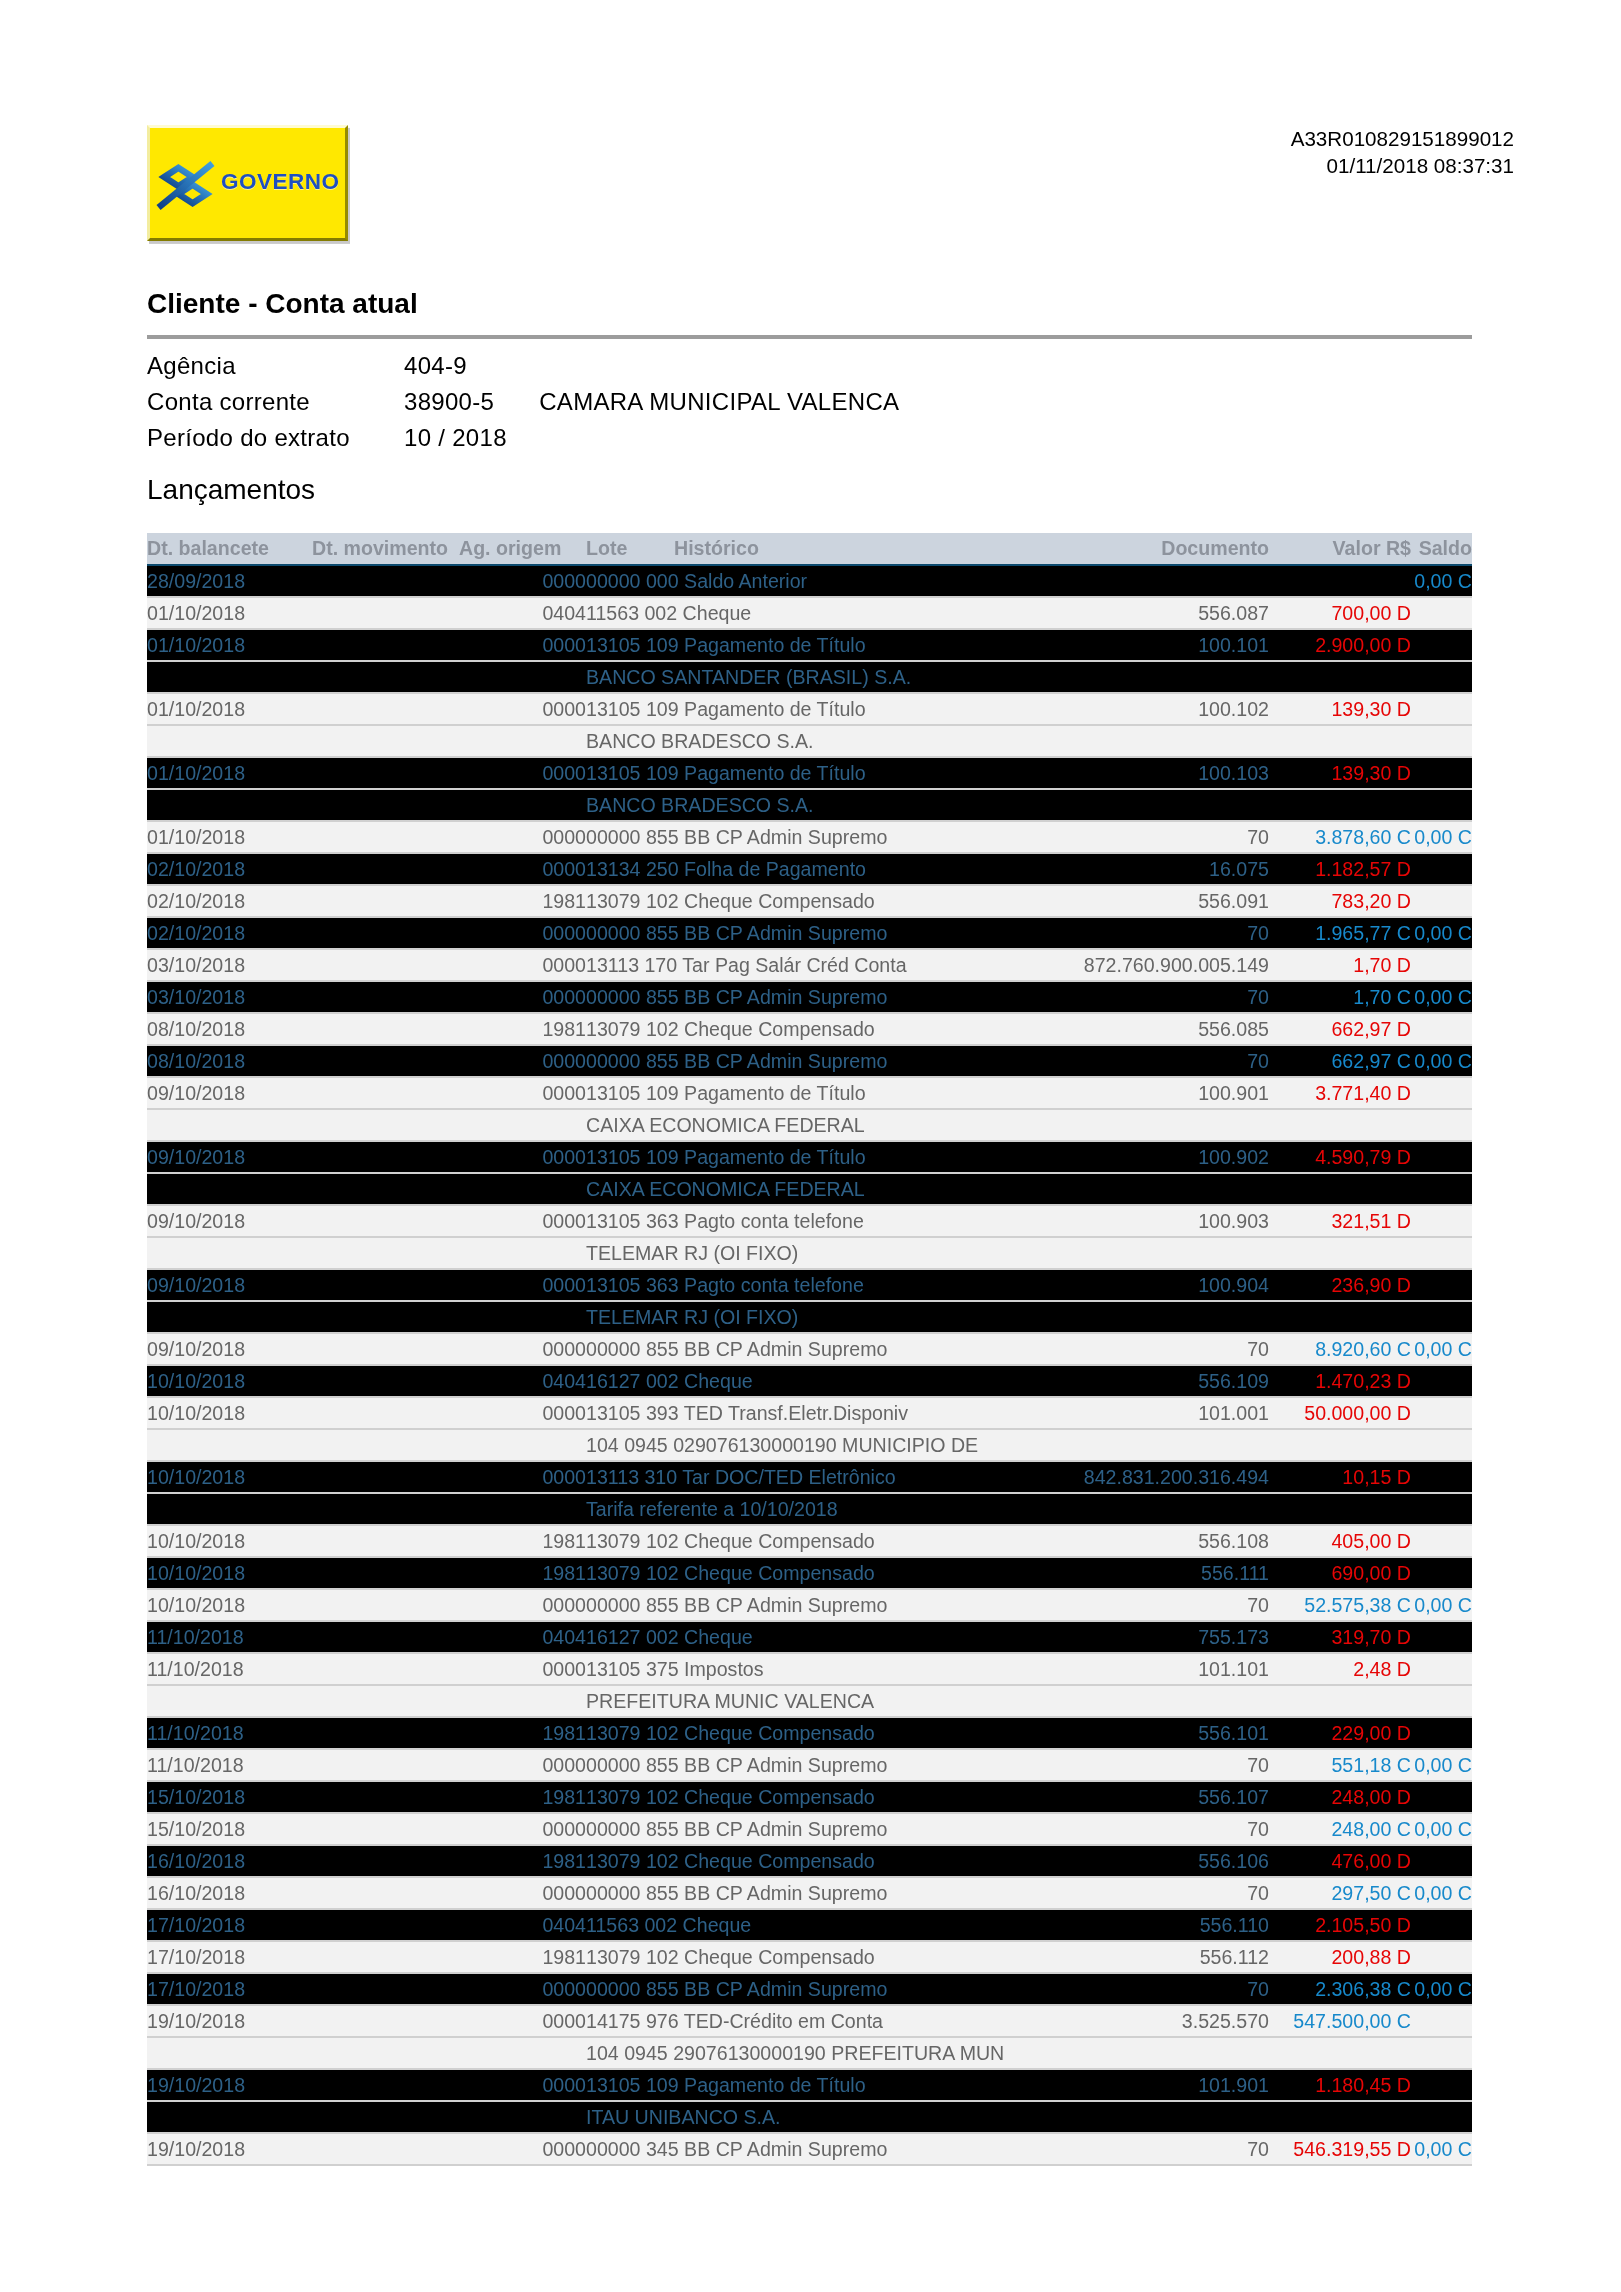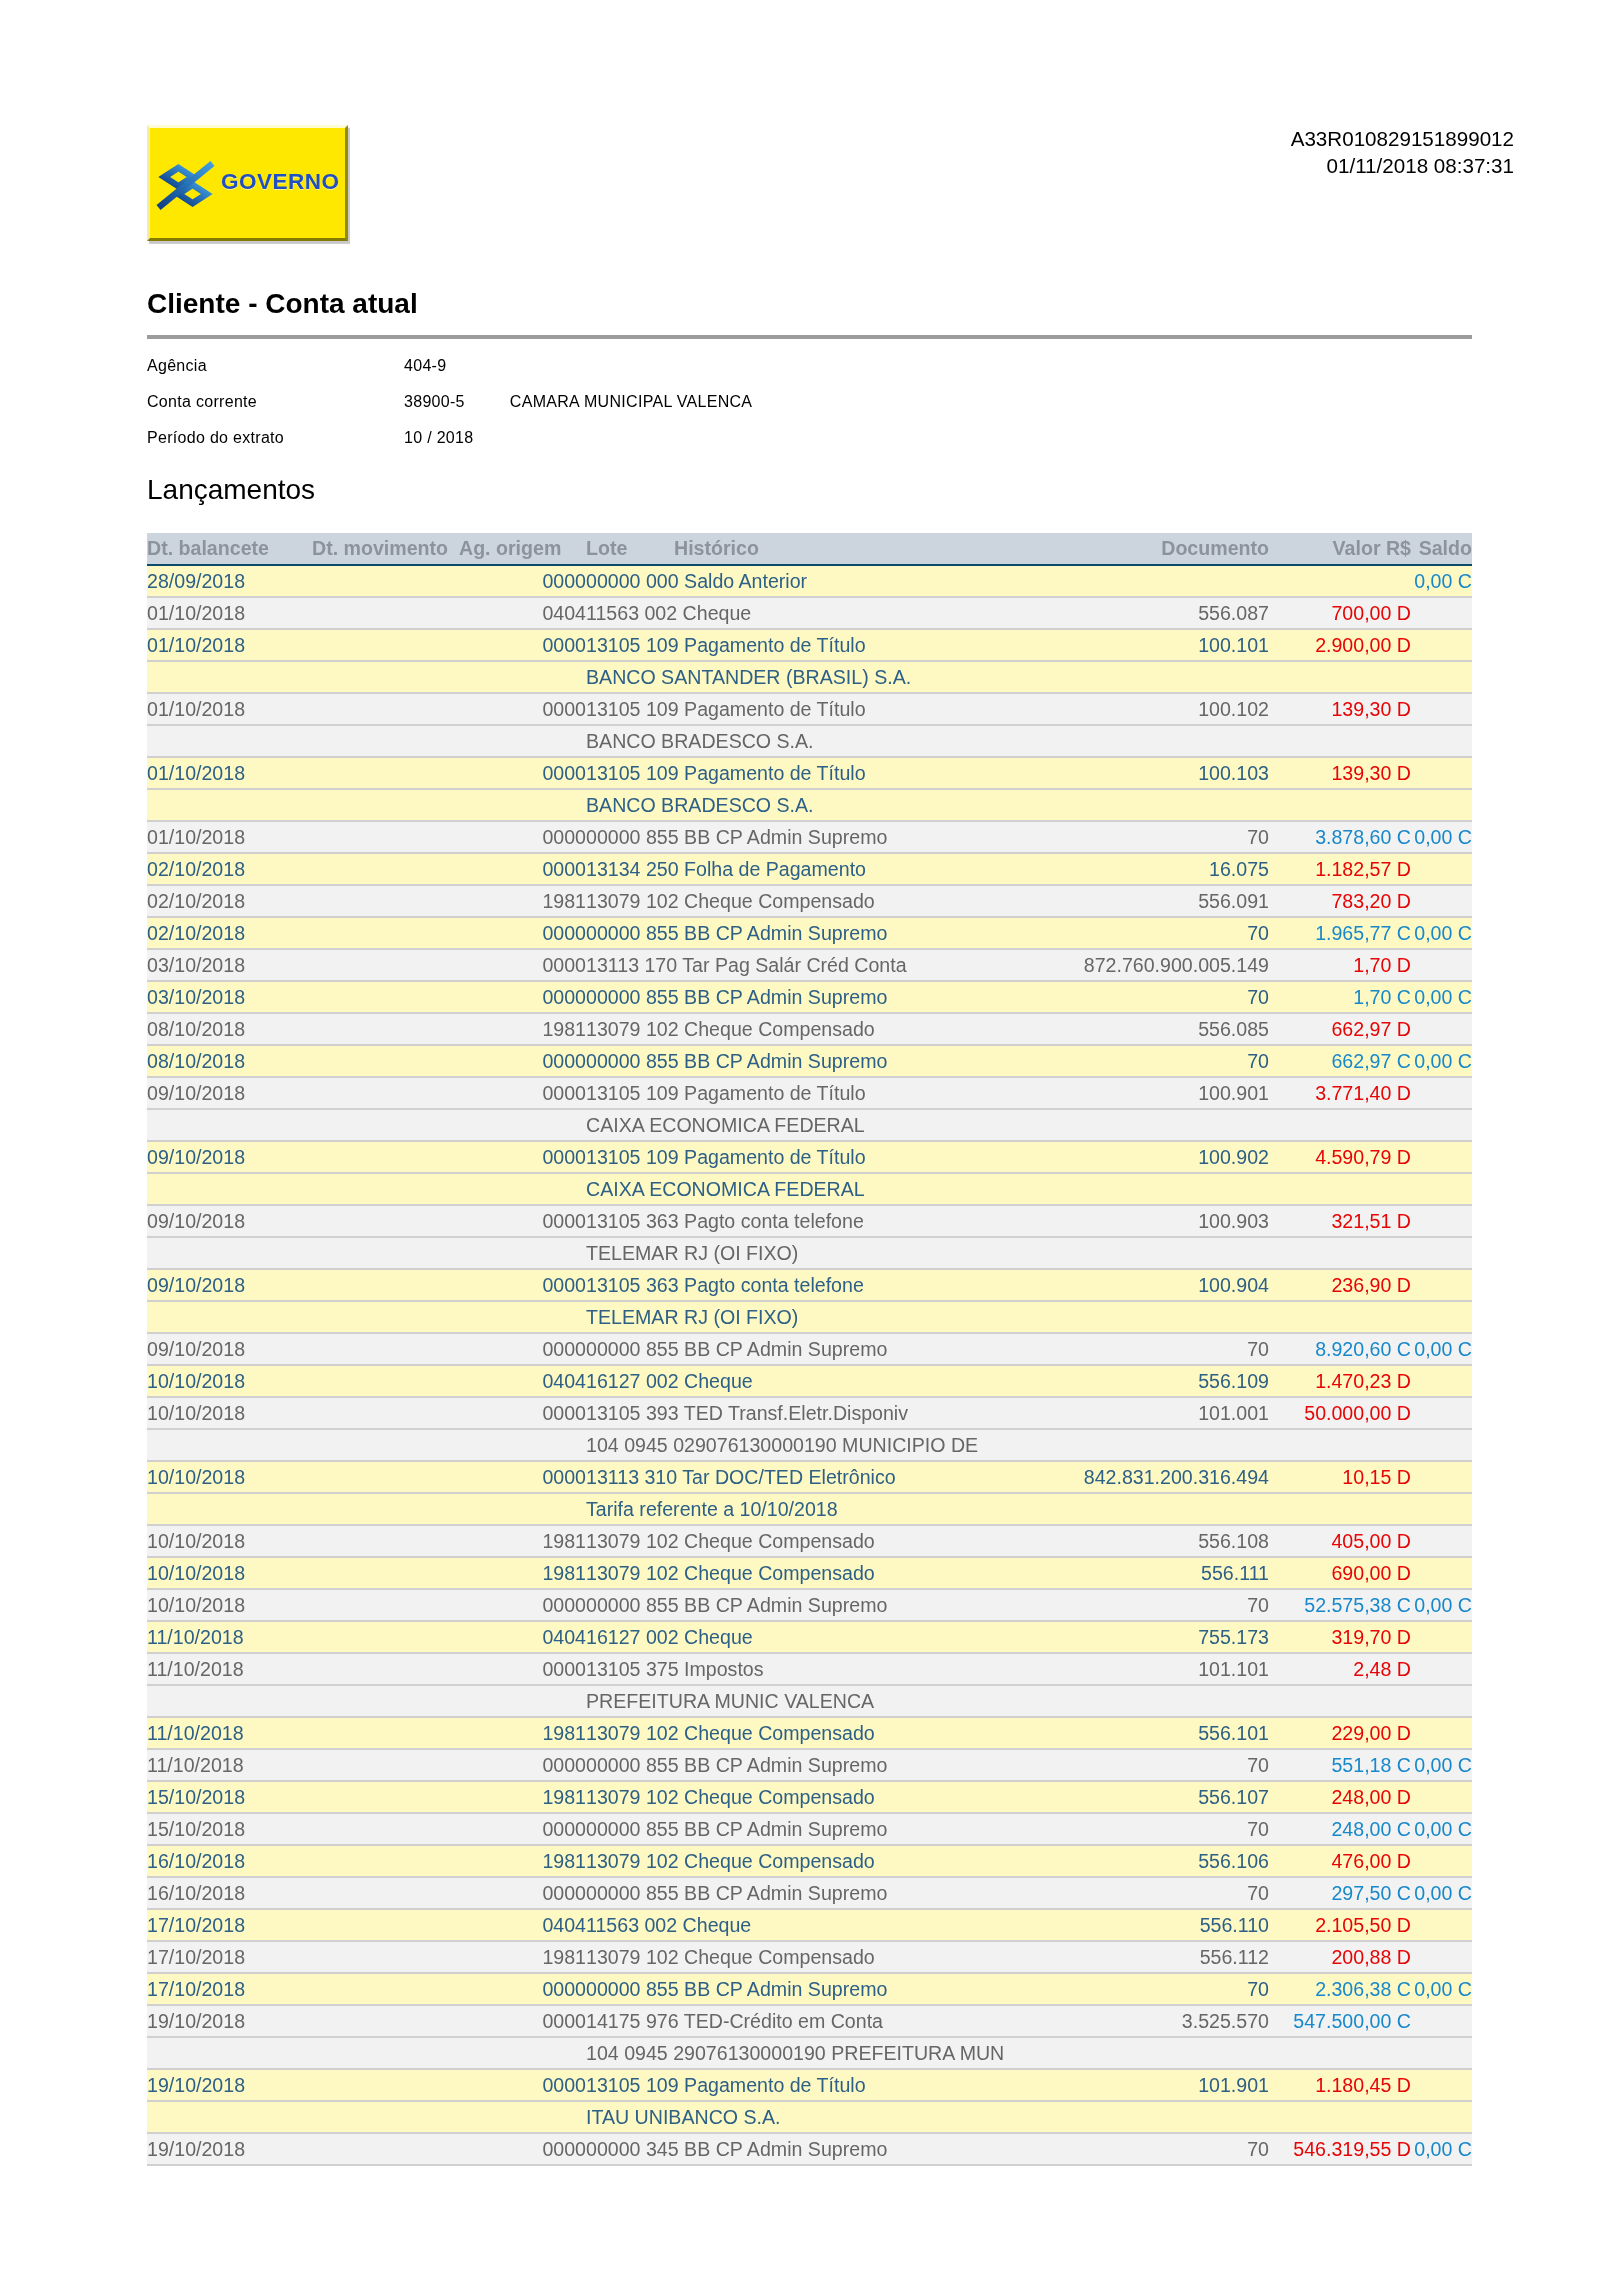--- a/index.html
+++ b/index.html
@@ -50,21 +50,21 @@
     line-height:31px;
     font-weight:bold;
   }
   .rule{
     margin:15.7px 0 0 147px;
     width:1325px;
     height:3.9px;
     background:#9c9c9c;
   }
   
-  .info{ margin:9.8px 0 0 147px; font-size:16px; letter-spacing:0.3px;}
+  .info{ margin:9.8px 0 0 147px; font-size:24px; letter-spacing:0.3px;}
   .info-row{ display:flex; height:36px; align-items:center;}
   .info-label{ width:257px; }
   .info-extra{ margin-left:45px; }
   h2.section-title{
     margin:17.6px 0 0 147px;
     font-size:28px;
     line-height:32px;
     font-weight:normal;
   }
   
@@ -93,21 +93,21 @@
   th.h-date{padding-left:7.8px;}
   th.h-mov{padding-left:11.8px;}
   th.h-ag{padding-left:11.8px;}
   th.h-lote{padding-left:41px;}
   th.h-hist{padding-left:13.7px;}
   th.h-doc{text-align:right;padding-right:2px;}
   th.h-val{text-align:right;padding-right:2px;}
   th.h-saldo{text-align:right;padding-right:2px;}
   tr.txr td{ border-bottom:2px solid #d0d0d0; }
   thead tr th{ border-bottom:2px solid #0c4a6e; }
-  tr.sa{ background:#fef9c3;margin-top:32px; }
+  tr.sa{ background:#000000;margin-top:32px; }
   tr.sa td{ color:var(--navy); }
   tr.sb{ background:var(--stripe); }
   tr.sb td{ color:var(--graytxt); }
   td.c-date{ padding-left:33px; }
   td.c-ag{ text-align:right; padding-right:14.7px; }
   td.c-hist{ padding-left:41px; }
   td.c-cont{ padding-left:66px; }
   td.c-doc{ text-align:right; padding-right:2px; }
   td.c-val{ text-align:right; padding-right:2px; }
   td.c-saldo{ text-align:right; padding-right:2px; }

